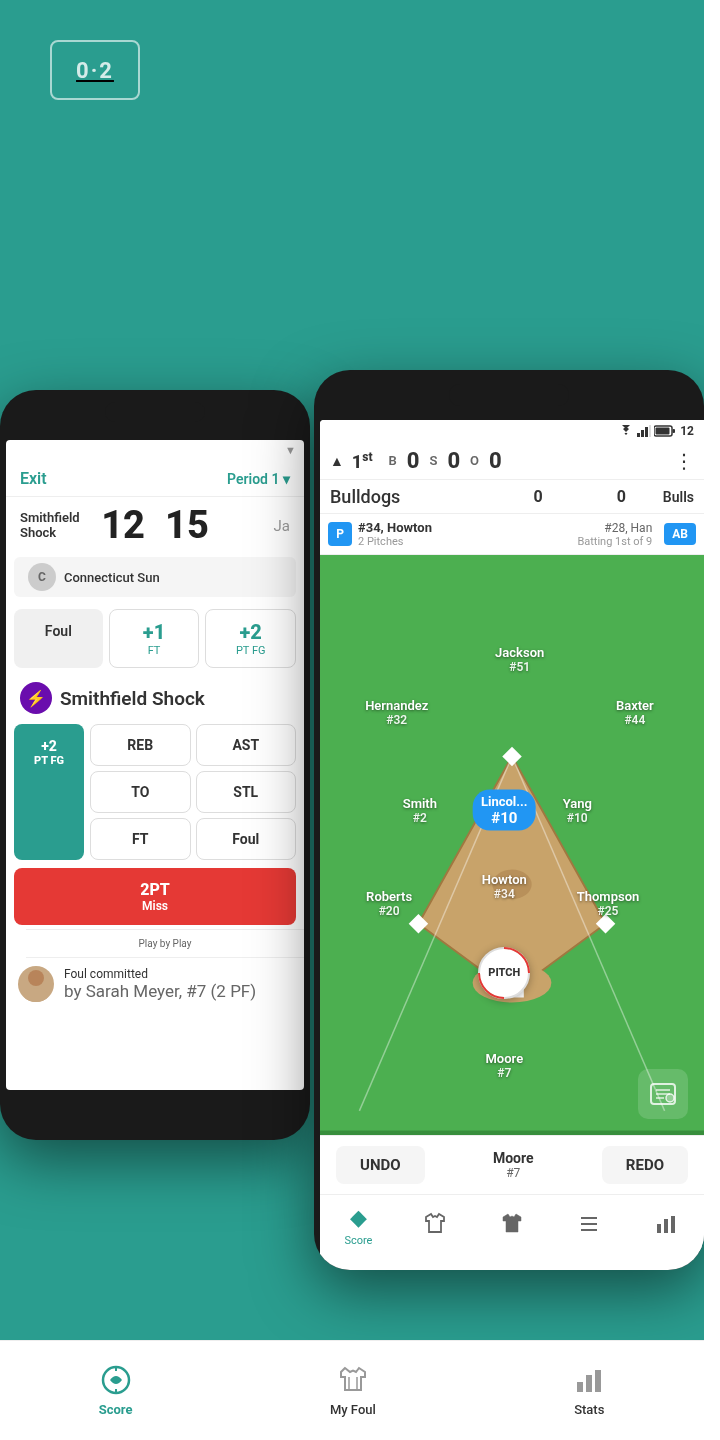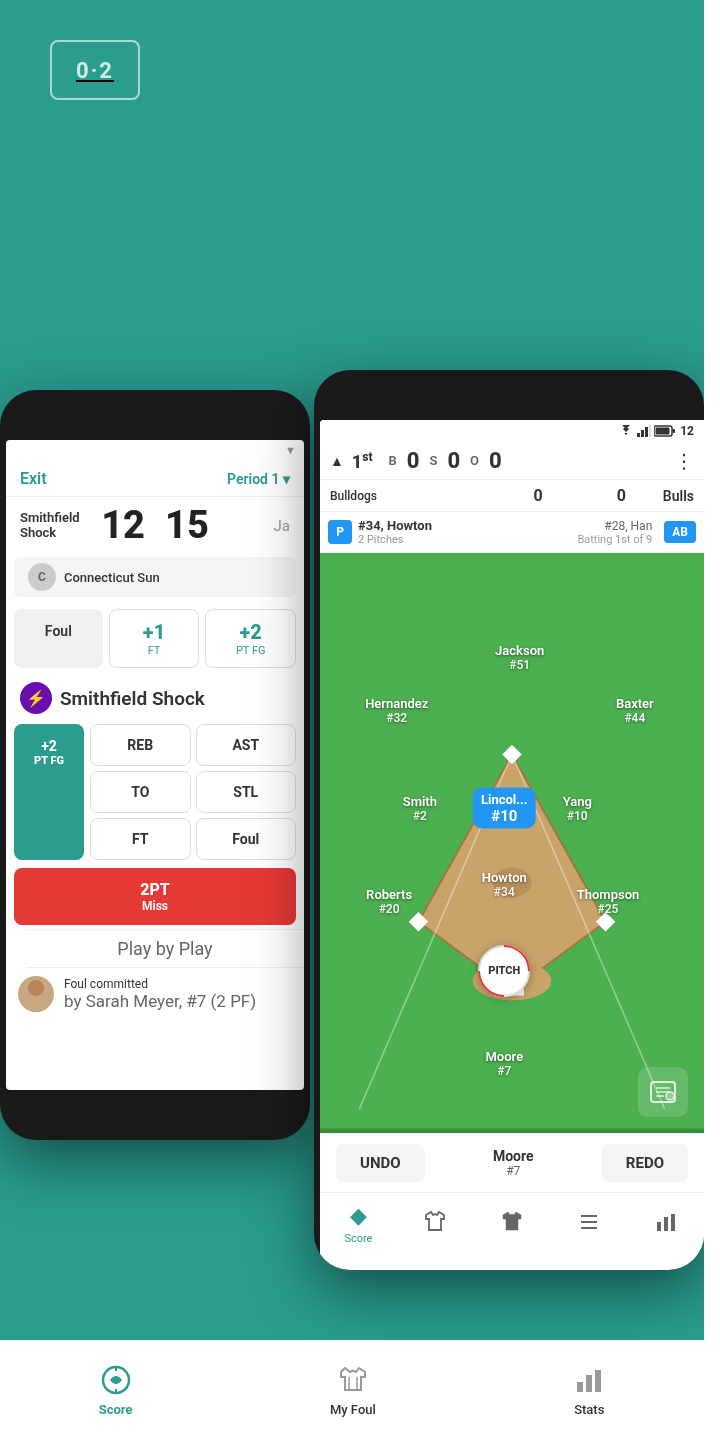--- a/index.html
+++ b/index.html
@@ -240,21 +240,21 @@
       text-align: center;
       color: #fff;
       font-size: 14px;
       font-weight: 800;
       margin: 4px 8px;
     }
 
     .bball-pbp {
       text-align: center;
       color: #666;
-      font-size: 18px;
+      font-size: 10px;
       padding: 8px;
       border-top: 1px solid #eee;
       border-bottom: 1px solid #eee;
       margin-left: 20px;
     }
 
     .bball-event-row {
       display: flex;
       align-items: center;
       padding: 8px 12px;
@@ -352,21 +352,21 @@
 
     .scoreboard-row {
       display: flex;
       align-items: center;
       border-bottom: 1px solid #eee;
       padding: 6px 10px;
       background: #fff;
     }
     .sb-team {
       flex: 2;
-      font-size: 12px;
+      font-size: 18px;
       color: #333;
       font-weight: 500;
     }
     .sb-score {
       flex: 1;
       text-align: center;
       font-size: 16px;
       font-weight: 700;
       color: #333;
     }
@@ -463,21 +463,21 @@
       display: block;
       font-size: 12px;
       opacity: 0.9;
     }
 
     
     .active-player {
       position: absolute;
       background: #2196f3;
       color: #fff;
-      border-radius: 9px;
+      border-radius: 17px;
       padding: 4px 8px;
       text-align: center;
       font-size: 13px;
       font-weight: 700;
       transform: translate(-50%, -50%);
     }
 
     
     .baseball-ball {
       position: absolute;

